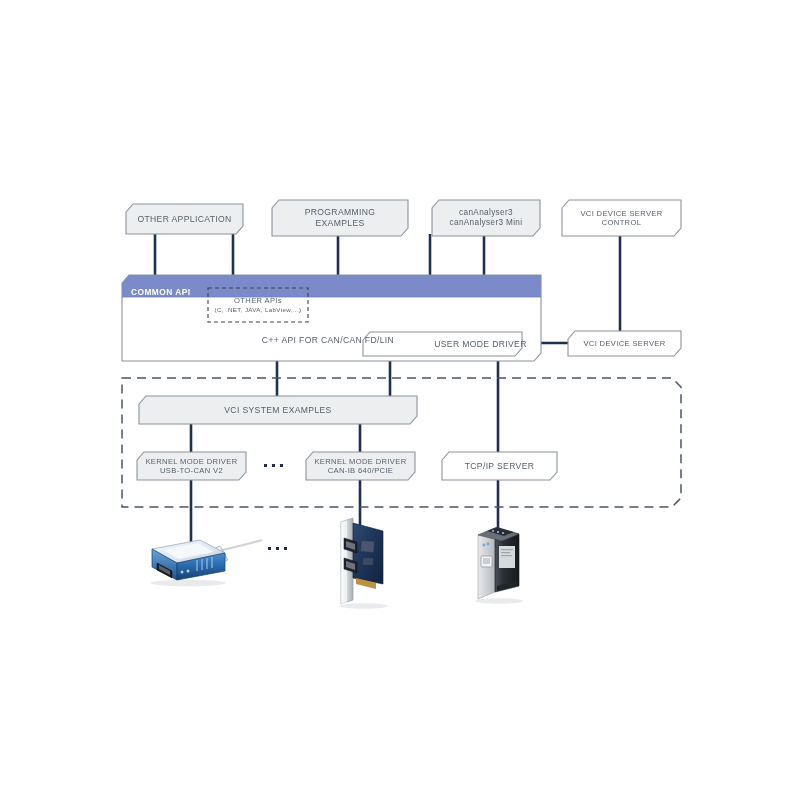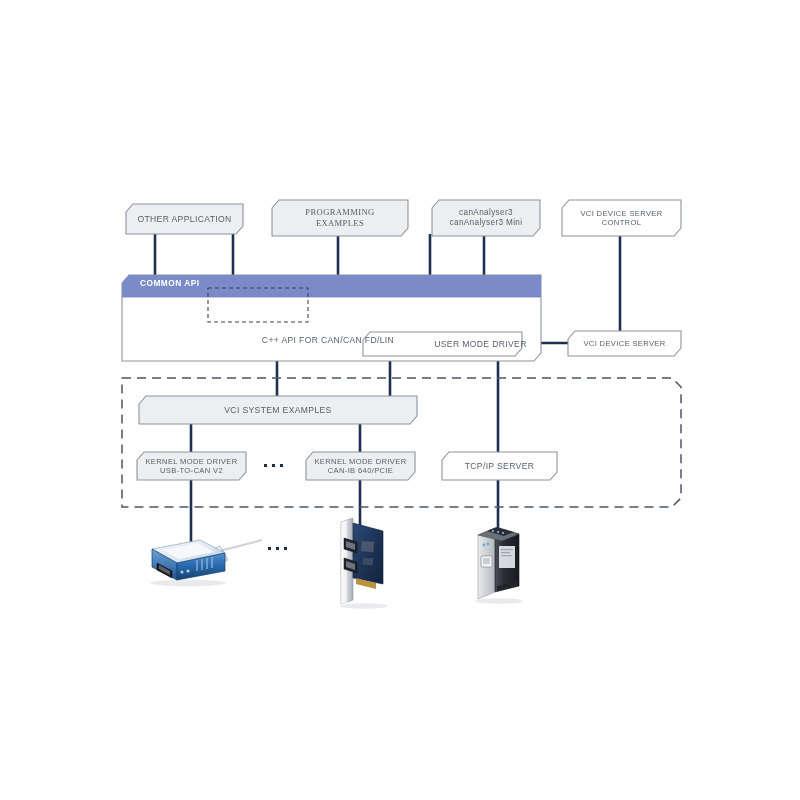--- a/index.html
+++ b/index.html
@@ -44,22 +44,21 @@
   .sz85 { font-size: 8.2px; text-align: center; }
   .sz8 { font-size: 7.6px; justify-content: center; }
   .sz6 { font-size: 6.2px; }
   .bar-label {
     position: absolute;
     color: #ffffff;
     font-size: 8.3px;
     font-weight: bold;
     letter-spacing: 0.5px;
     display: flex;
-    align-items: flex-start;
-    margin-left: 9px;
+    align-items: flex-end;
   }
   .ellipsis-dots {
     position: absolute;
     display: flex;
     gap: 5px;
     align-items: center;
   }
   .ellipsis-dots i {
     display: block;
     width: 3px;
@@ -248,39 +247,43 @@
 
       <path d="M 497 586 L 517 581 L 517 586 L 497 591 Z" fill="#22262b"></path>
       <ellipse cx="499" cy="601" rx="24" ry="2.8" fill="#1e3050" opacity="0.1"></ellipse>
     </g>
   </svg>
 
   <div class="box-label sz9" style="left:126px; top:204px; width:117px; height:30px;">
     <span class="lbl-line">OTHER APPLICATION</span>
   </div>
 
-  <div class="box-label sz9" style="left:272px; top:200px; width:136px; height:36px;font-family:Liberation Serif, serif;">
+  <div class="box-label sz9" style="left:272px; top:200px; width:136px; height:36px;">
     <span class="lbl-line">PROGRAMMING</span>
     <span class="lbl-line">EXAMPLES</span>
   </div>
 
   <div class="box-label sz85" style="left:432px; top:200px; width:108px; height:36px;">
     <span class="lbl-line">canAnalyser3</span>
     <span class="lbl-line">canAnalyser3 Mini</span>
   </div>
 
   <div class="box-label sz8" style="left:562px; top:200px; width:119px; height:36px;">
     <span class="lbl-line">VCI DEVICE SERVER</span>
     <span class="lbl-line">CONTROL</span>
   </div>
 
   <div class="bar-label" style="left:131px; top:278px; height:19px;">
     <span>COMMON API</span>
   </div>
 
+  <div class="box-label" style="left:208px; top:288px; width:100px; height:34px;">
+    <span class="lbl-line sz8">OTHER APIs</span>
+    <span class="lbl-line sz6">(C, .NET, JAVA, LabView,...)</span>
+  </div>
 
   <div class="box-label sz9" style="left:122px; top:330px; width:412px; height:20px;align-items:center;">
     <span class="lbl-line">C++ API FOR CAN/CAN FD/LIN</span>
   </div>
 
   <div class="box-label sz9" style="left:363px; top:332px; width:155px; height:24px;margin-left:40px;">
     <span class="lbl-line">USER MODE DRIVER</span>
   </div>
 
   <div class="box-label sz8" style="left:568px; top:331px; width:113px; height:25px;">

